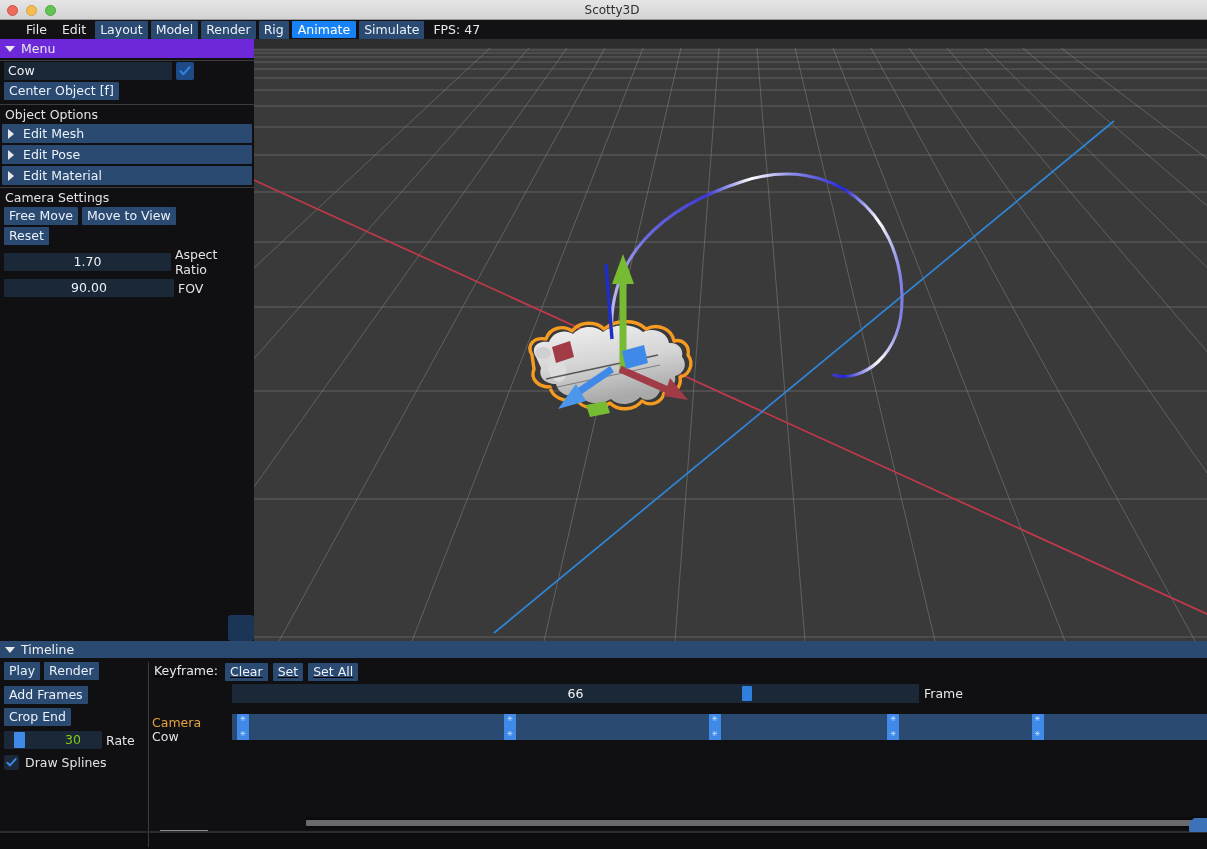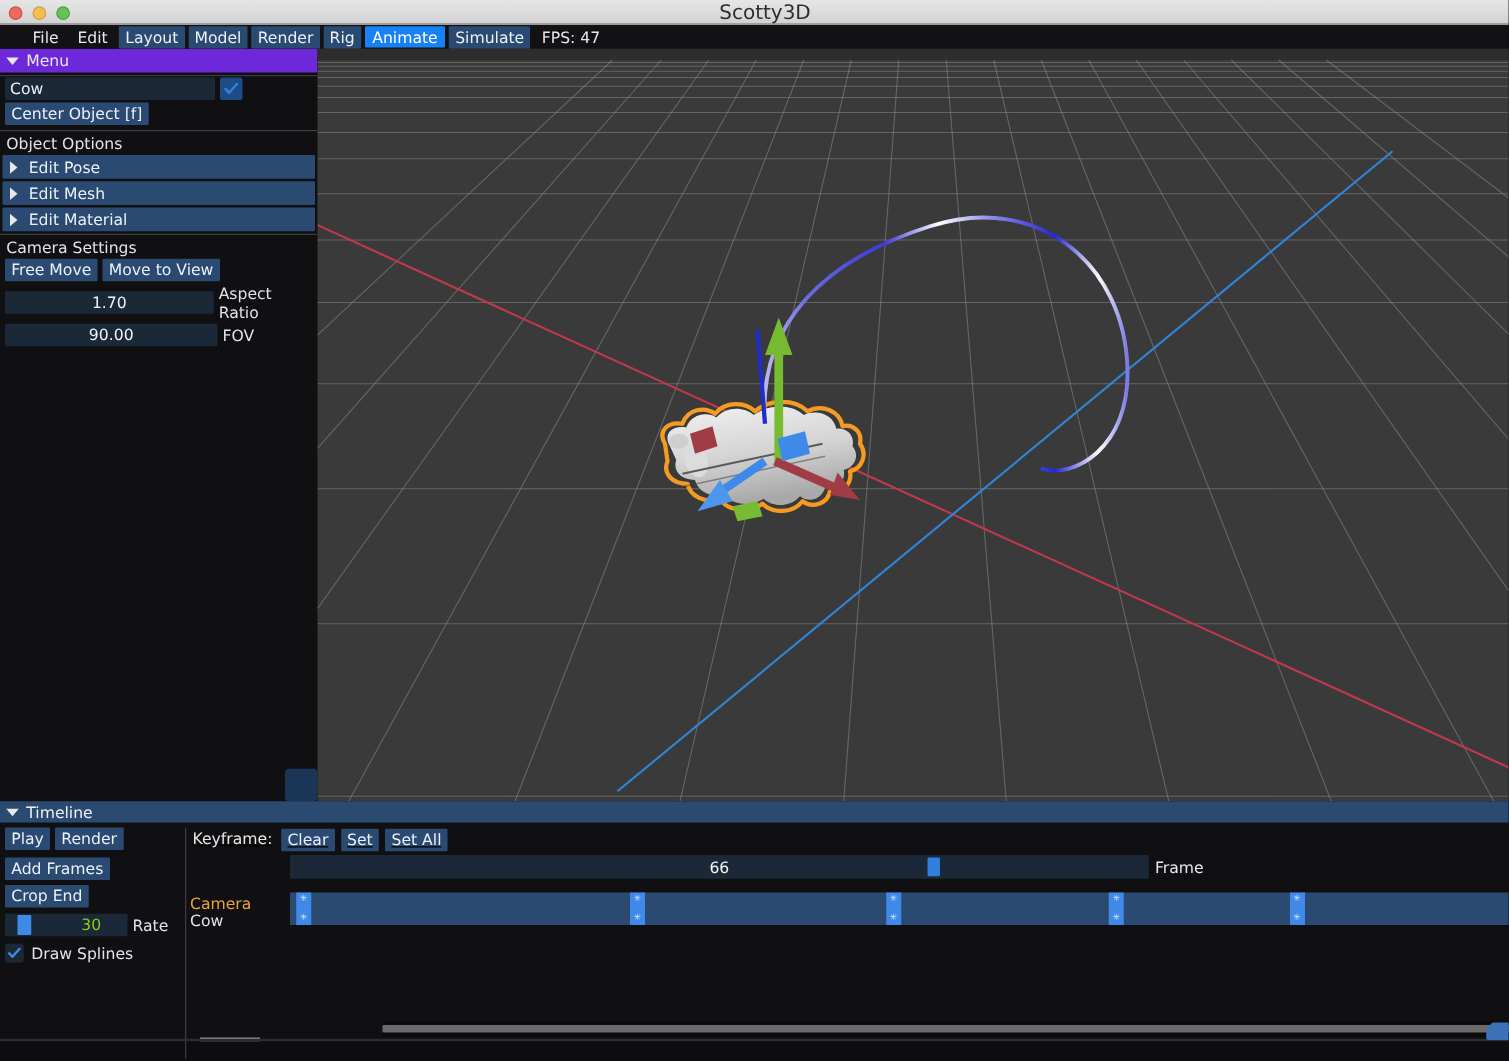--- a/index.html
+++ b/index.html
@@ -13,21 +13,21 @@
 
   
   .titlebar {
     position: absolute; left: 0; top: 0; width: 1207px; height: 20px;
     background: linear-gradient(#e6e6e6, #d2d2d2);
     border-bottom: 1px solid #9a9a9a;
   }
   .title-text {
     position: absolute; left: 0; top: 0; width: 1207px; height: 20px;
     line-height: 20px; text-align: center;
-    font-size: 16px; color: #2e2e2e; padding-left: 17px;
+    font-size: 12px; color: #2e2e2e; padding-left: 17px;
   }
   .lights { position: absolute; left: 7px; top: 5px; display: flex; gap: 8px; }
   .light { width: 11px; height: 11px; border-radius: 50%; }
   .light.red    { background: #ed6a5e; border: 0.5px solid #ce5347; }
   .light.yellow { background: #f5bd4f; border: 0.5px solid #d3a043; }
   .light.green  { background: #61c454; border: 0.5px solid #4fa544; }
 
   
   .menubar {
     position: absolute; left: 0; top: 20px; width: 1207px; height: 19px;
@@ -245,38 +245,41 @@
     <div class="row">
       <button class="btn">Center Object [f]</button>
     </div>
 
     <div class="sep"></div>
 
     <div class="section-label">Object Options</div>
 
     <div class="wide-btn">
       <span class="tri-right"></span>
-      <span>Edit Pose</span>
+      <span>Edit Mesh</span>
     </div>
     <div class="wide-btn">
       <span class="tri-right"></span>
-      <span>Edit Mesh</span>
+      <span>Edit Pose</span>
     </div>
     <div class="wide-btn">
       <span class="tri-right"></span>
       <span>Edit Material</span>
     </div>
 
     <div class="sep"></div>
 
     <div class="section-label">Camera Settings</div>
 
     <div class="row">
       <button class="btn">Free Move</button>
       <button class="btn">Move to View</button>
+    </div>
+    <div class="row">
+      <button class="btn">Reset</button>
     </div>
 
     <div class="row">
       <div class="numfield">1.70</div>
       <div class="field-label">Aspect Ratio</div>
     </div>
     <div class="row">
       <div class="numfield">90.00</div>
       <div class="field-label">FOV</div>
     </div>

